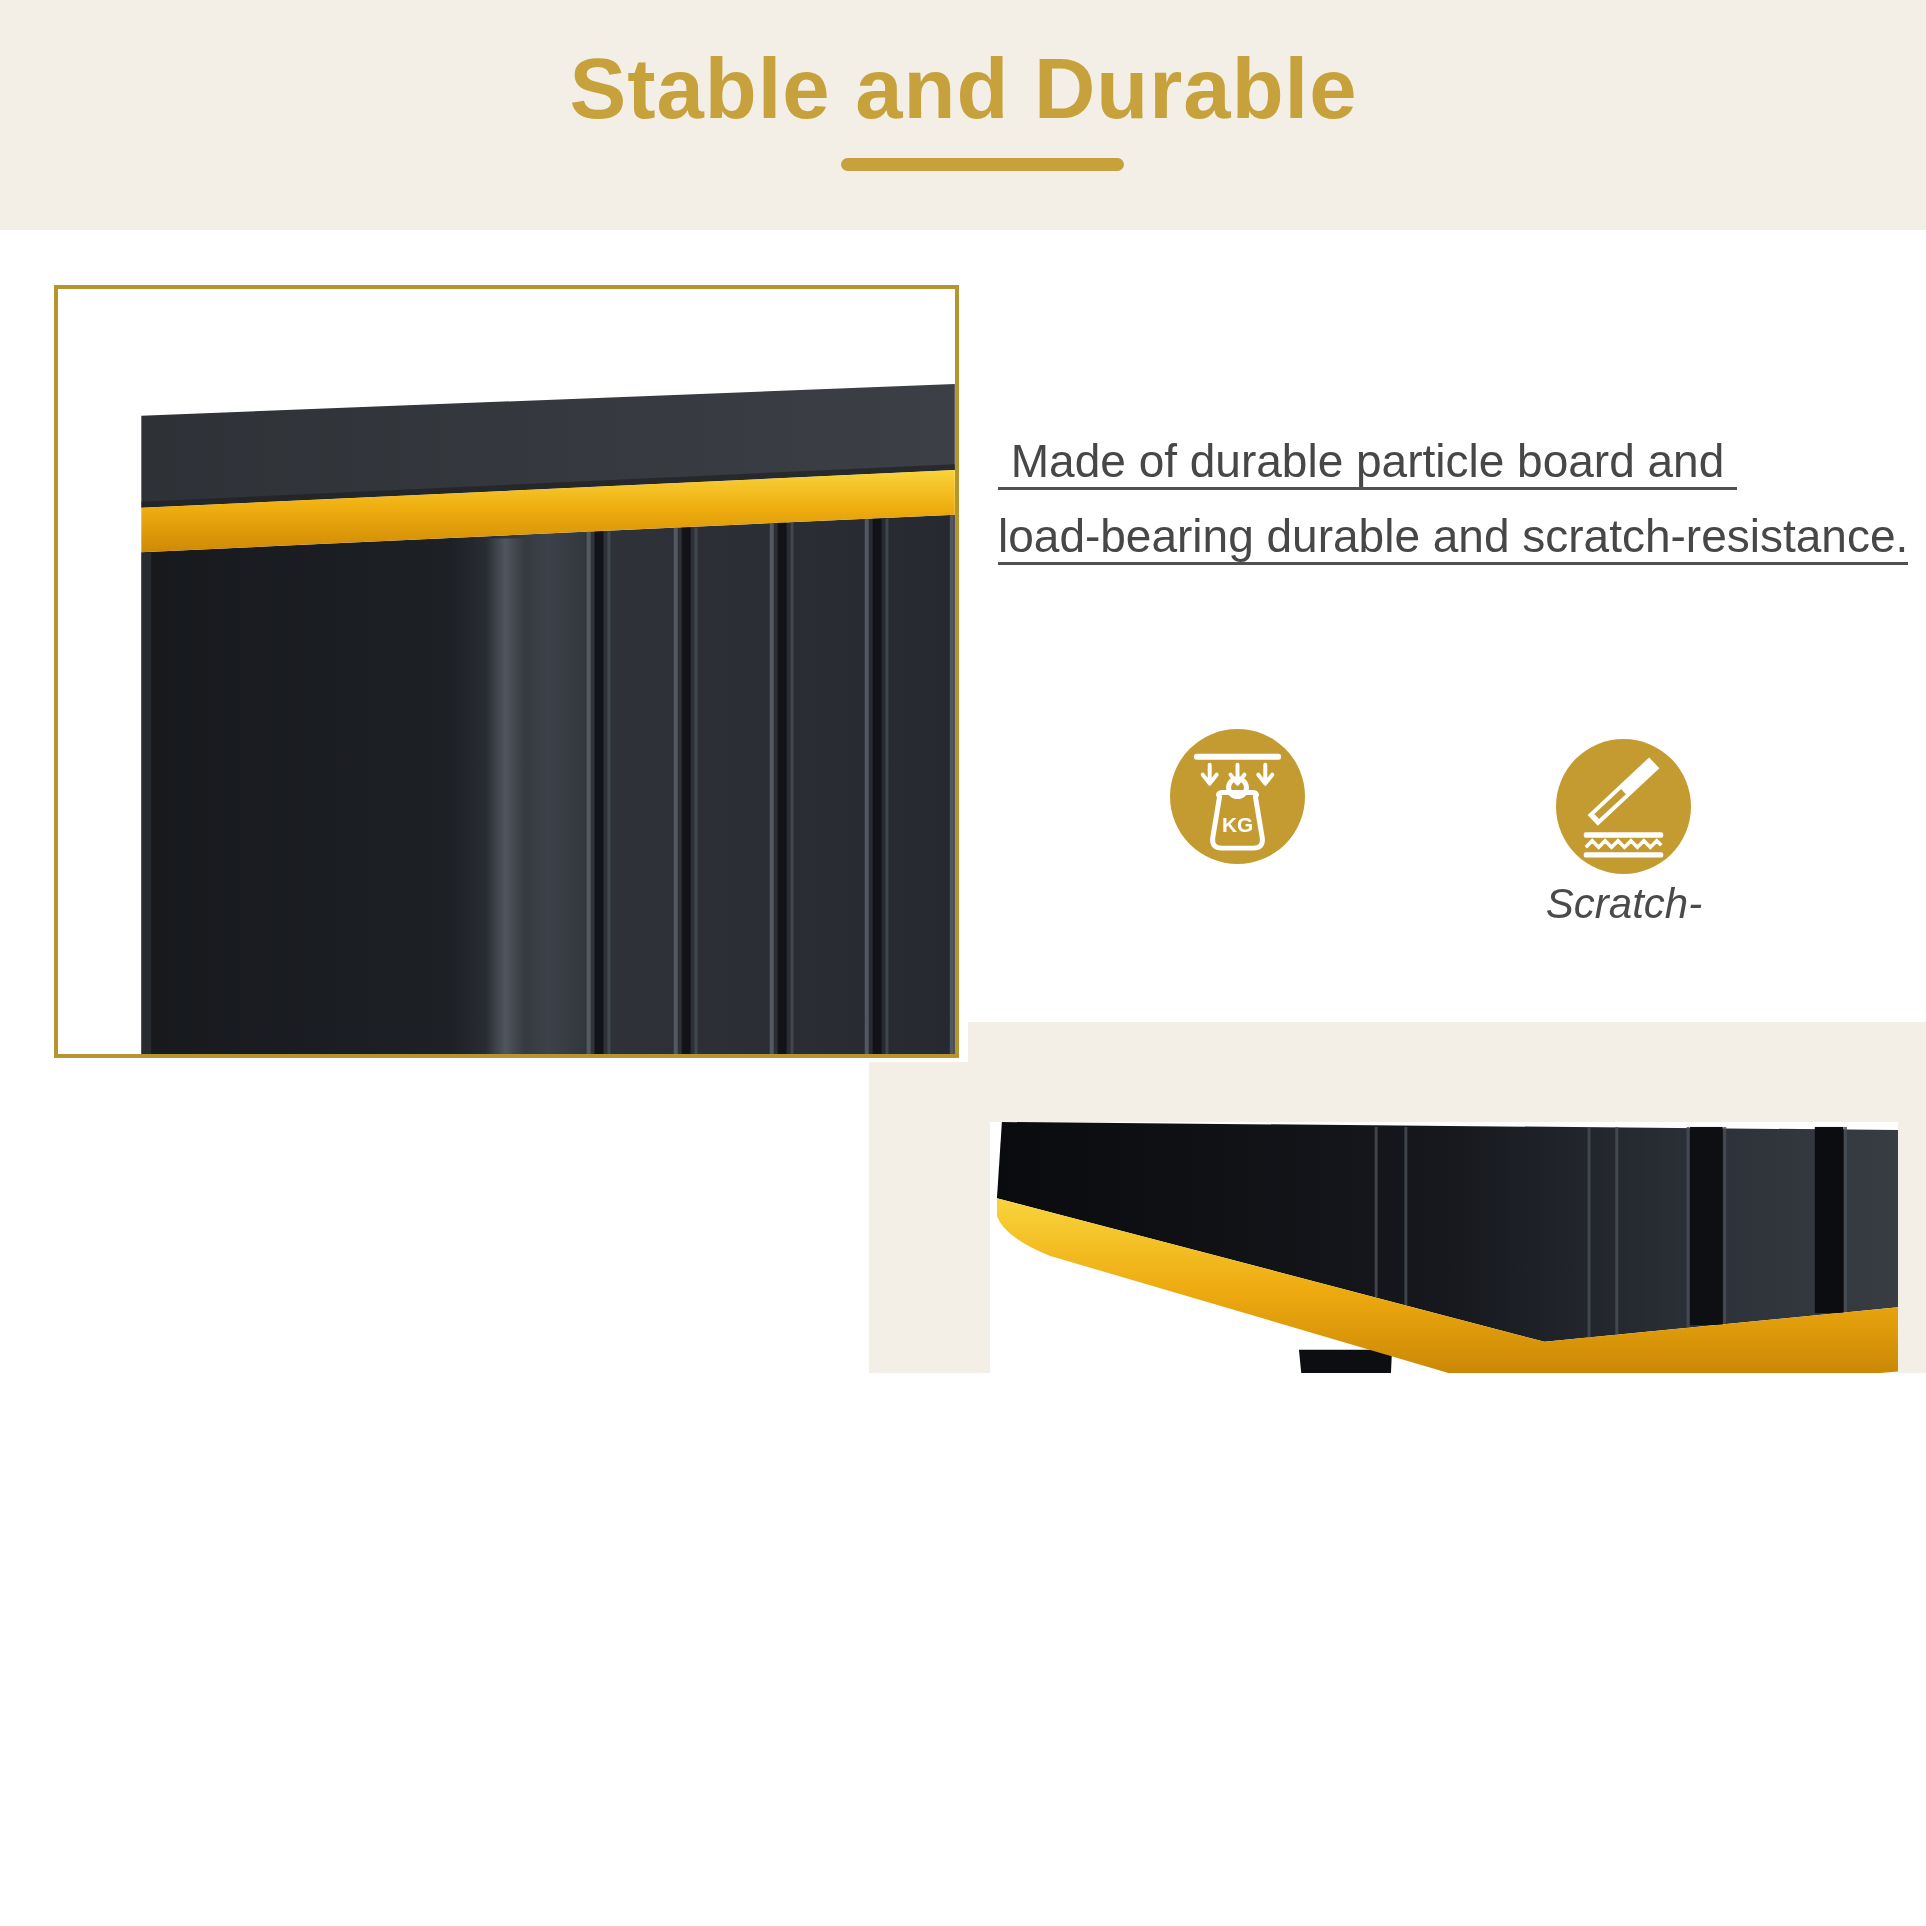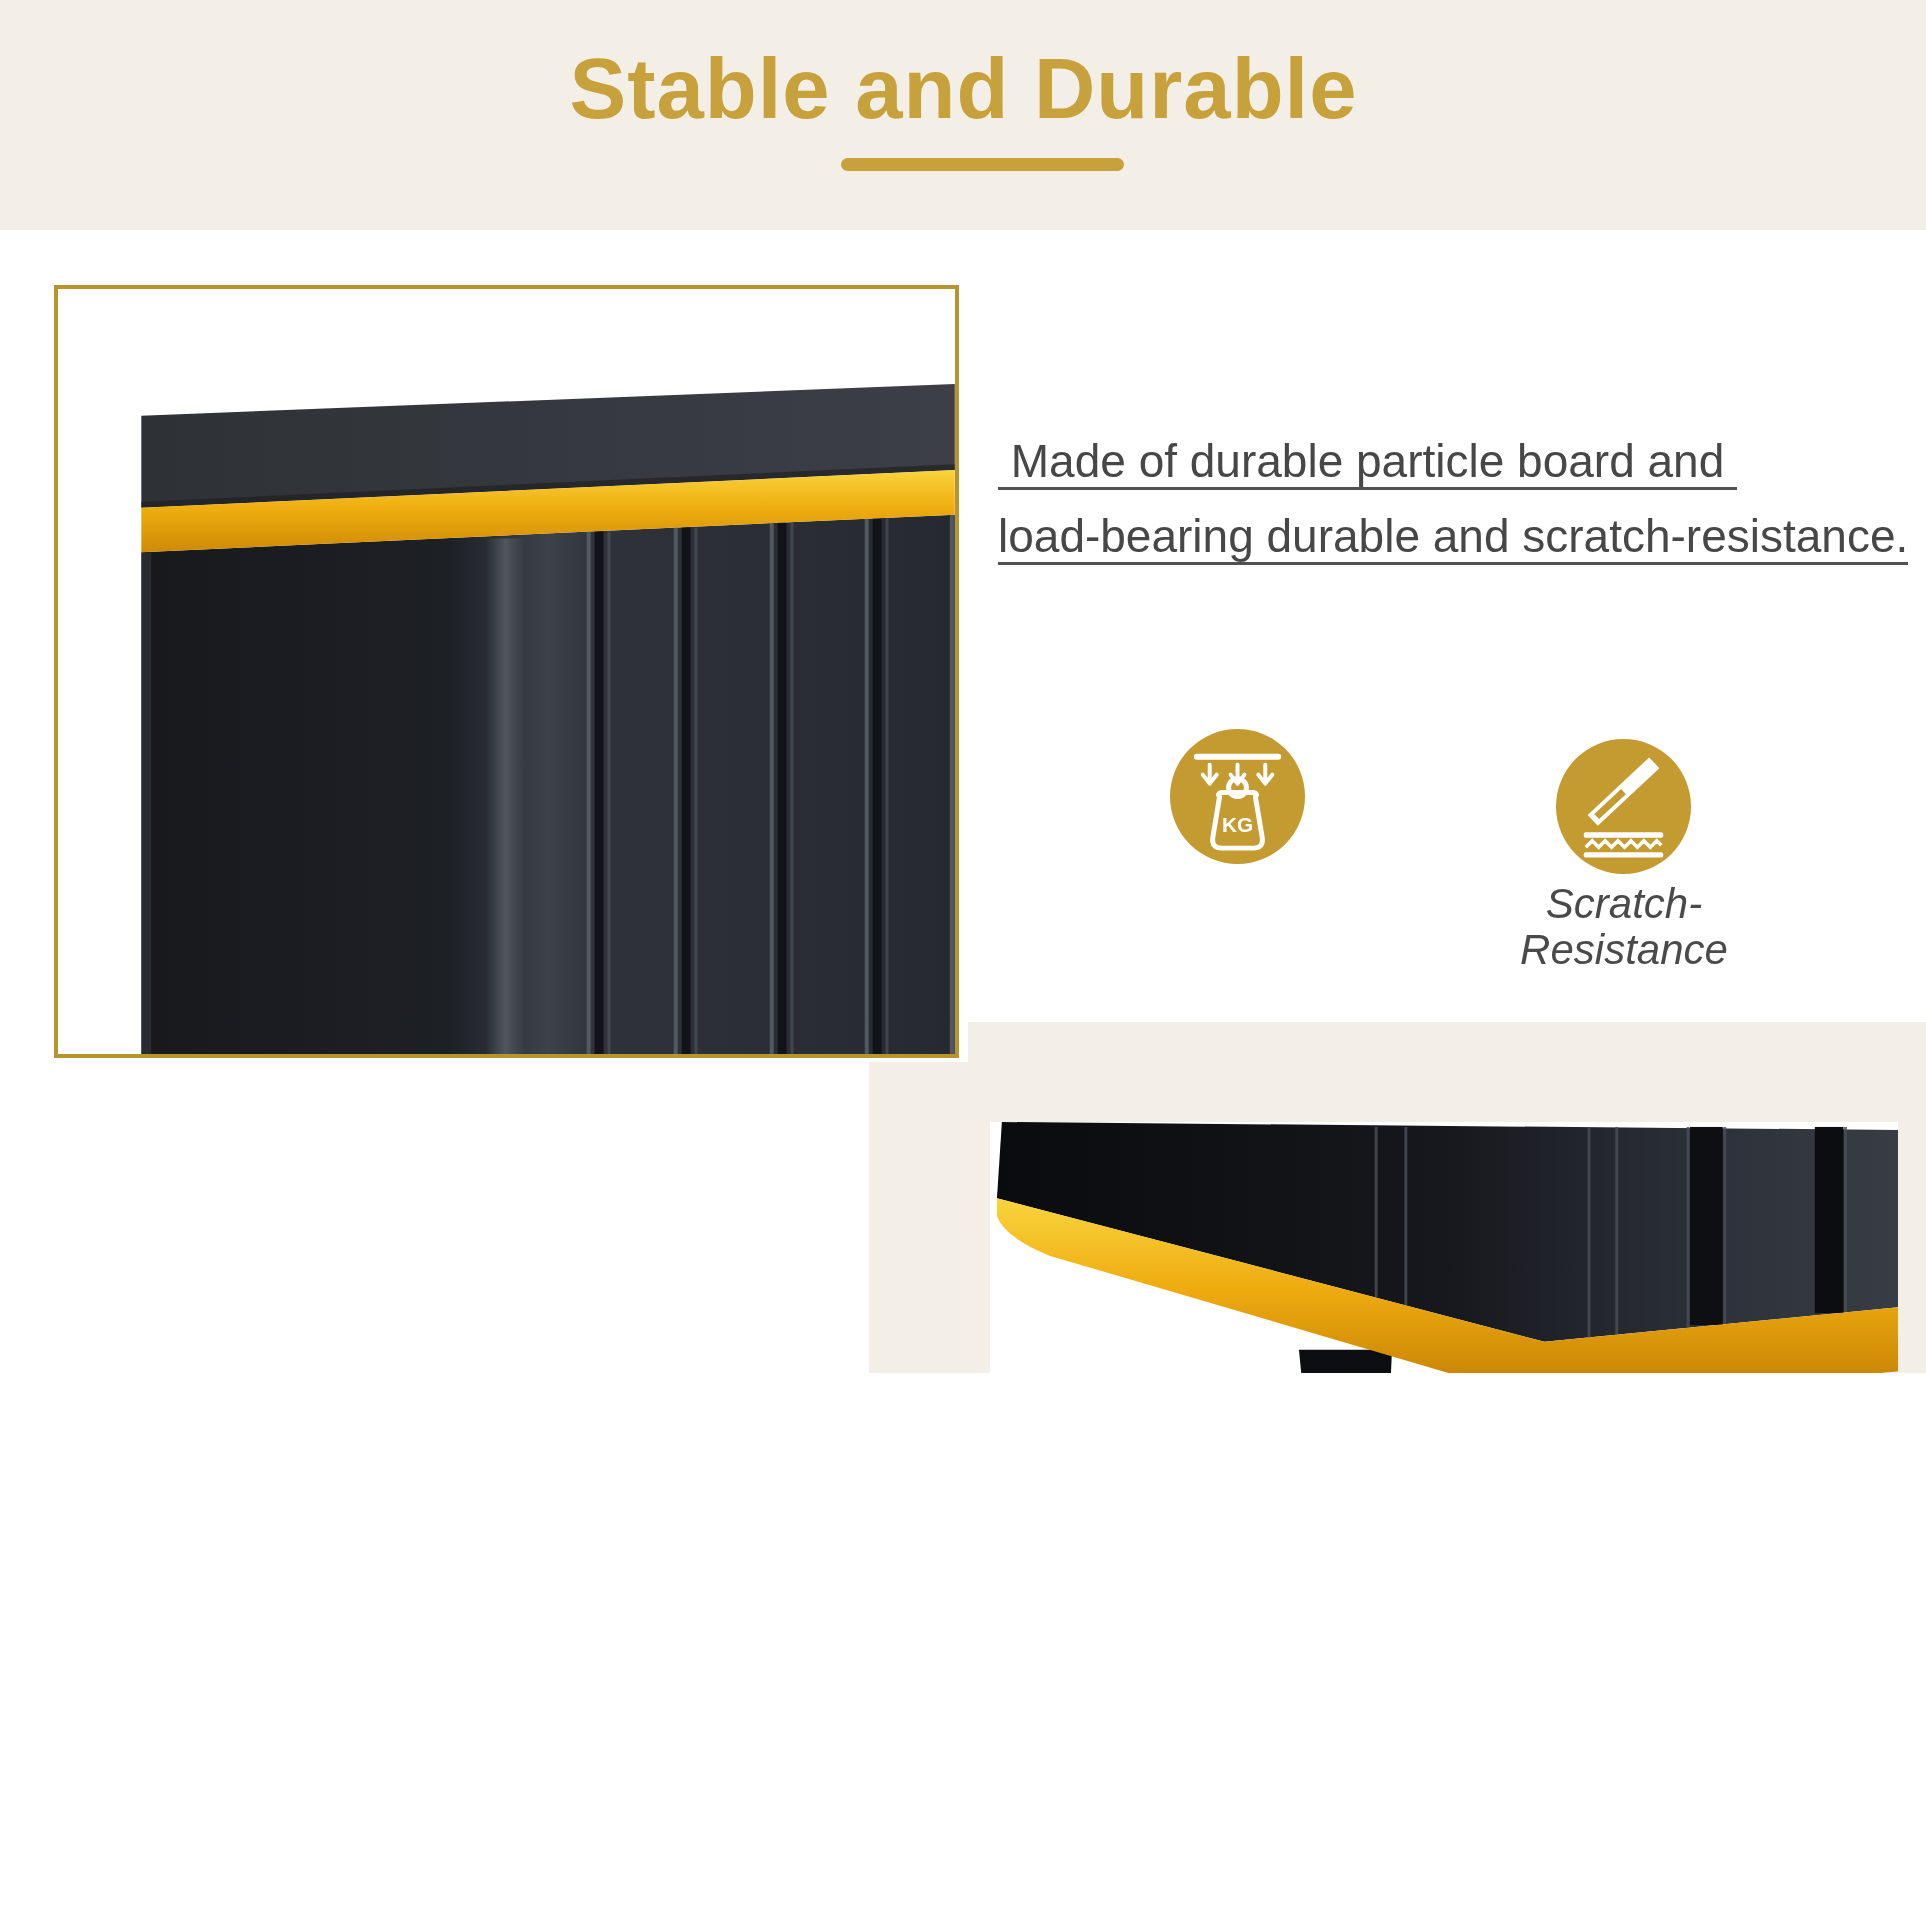--- a/index.html
+++ b/index.html
@@ -132,21 +132,20 @@
       </g>
       <g>
         <rect x="28" y="94" width="80" height="5.5" rx="2" fill="#ffffff"></rect>
         <polyline points="30,109 36.5,102.5 43,109 49.5,102.5 56,109 62.5,102.5 69,109 75.5,102.5 82,109 88.5,102.5 95,109 101.5,102.5 106,107" stroke="#ffffff" stroke-width="3.5" fill="none"></polyline>
         <rect x="28" y="114" width="80" height="5.5" rx="2" fill="#ffffff"></rect>
       </g>
     </svg>
   </div>
   <div class="feature-label" id="feature-label-scratch">
     <div>Scratch-</div>
-    <div>Resistance</div>
   </div>
 
   <svg id="photo-legs-svg" width="908" height="805" viewBox="0 0 917 813">
     <defs>
       <linearGradient id="goldB" x1="0" y1="0" x2="0" y2="1">
         <stop offset="0" stop-color="#f9d43c"></stop>
         <stop offset="0.45" stop-color="#eeab10"></stop>
         <stop offset="1" stop-color="#c07c02"></stop>
       </linearGradient>
       <linearGradient id="bodyB" x1="0" y1="0" x2="1" y2="0">

